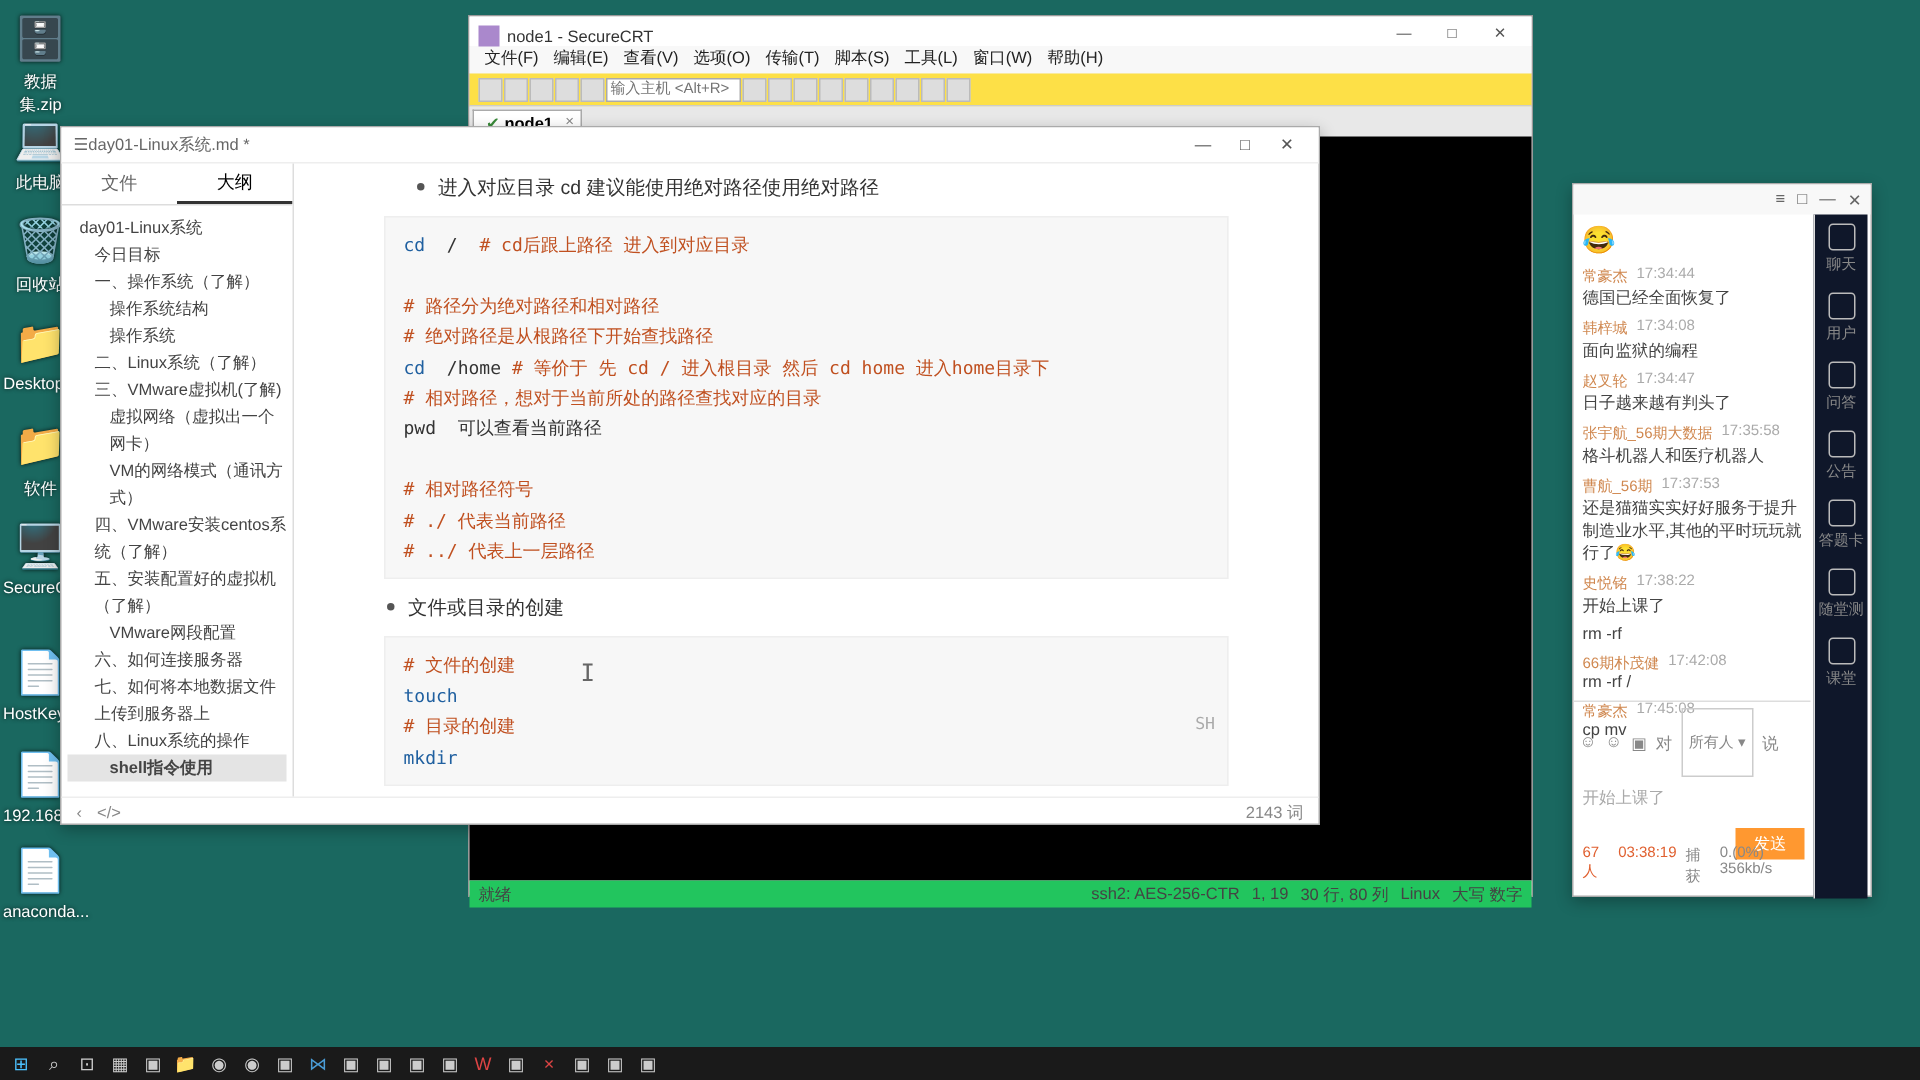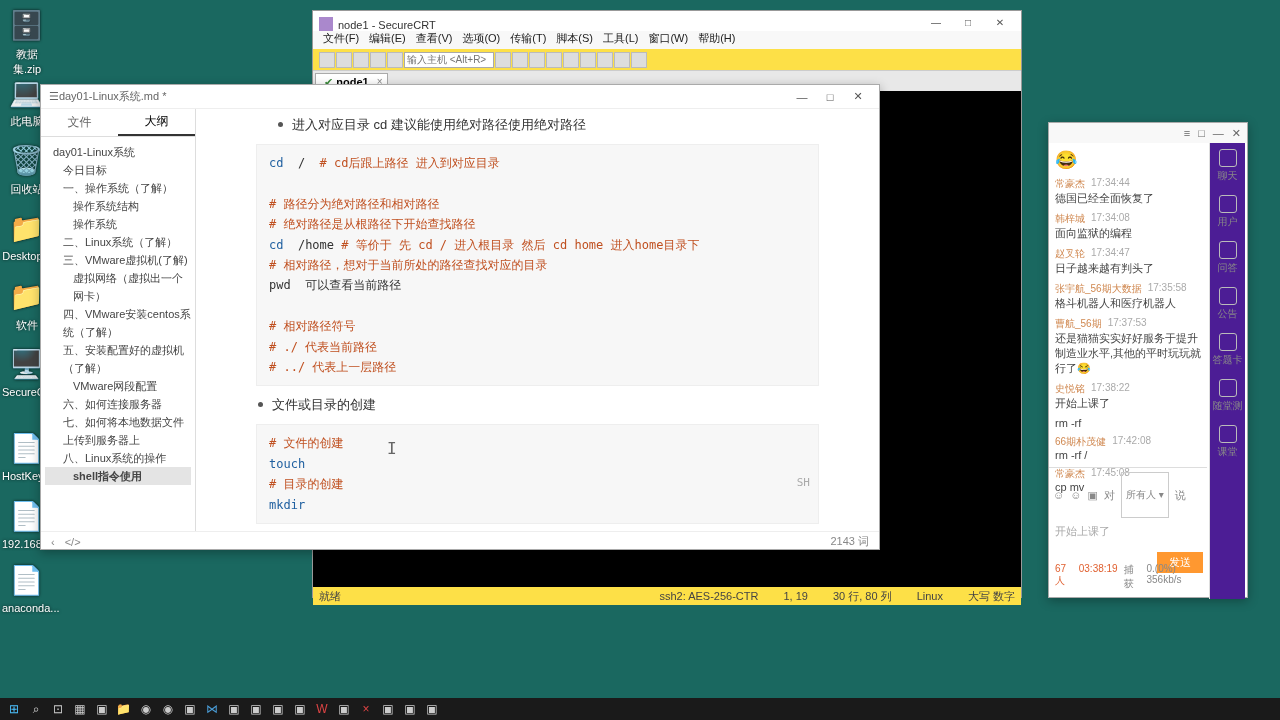--- a/index.html
+++ b/index.html
@@ -16,21 +16,21 @@
 .scrt-title .wbtn{width:30px;height:18px;display:flex;align-items:center;justify-content:center;color:#555;font-size:10px}
 .scrt-menu{height:18px;display:flex;gap:2px;padding:0 6px;font-size:11px;align-items:flex-start;background:#f8f8f8;color:#222}
 .scrt-menu span{padding:0 4px}
 .scrt-tb{height:22px;background:#fde047;display:flex;align-items:center;padding:0 6px;gap:1px;border-bottom:1px solid #ccc}
 .scrt-tb .tbi{width:16px;height:16px;background:#ddd;border:1px solid #bbb}
 .scrt-tb input{width:90px;height:16px;font-size:10px;border:1px solid #aaa;padding:0 2px}
 .scrt-tab{height:20px;display:flex;align-items:flex-end;padding:0 2px;background:#e8e8e8}
 .scrt-tab .tab{padding:2px 18px 2px 8px;background:#fff;border:1px solid #aaa;border-bottom:none;font-size:11px;position:relative}
 .scrt-tab .tab .tx{position:absolute;right:4px;top:2px;font-size:10px;color:#888}
 .scrt-body{background:#000;height:496px}
-.scrt-status{height:18px;background:#fde047;display:flex;align-items:center;padding:0 6px;font-size:11px;color:#444;gap:25px}
+.scrt-status{height:18px;background:#22c55e;display:flex;align-items:center;padding:0 6px;font-size:11px;color:#444;gap:8px}
 .scrt-status .sp{margin-left:auto}
 .typora{position:absolute;top:84px;left:40px;width:840px;height:466px;background:#fff;border:1px solid #aaa;box-shadow:0 3px 10px rgba(0,0,0,.3)}
 .ty-title{height:24px;display:flex;align-items:center;padding:0 8px;background:#fff;border-bottom:1px solid #eee;font-size:11px;color:#666}
 .ty-title .wbtns{margin-left:auto;display:flex;gap:2px}
 .ty-title .wbtn{width:26px;height:20px;display:flex;align-items:center;justify-content:center;color:#555}
 .ty-body{display:flex;height:422px}
 .ty-side{width:155px;border-right:1px solid #ddd;overflow:hidden}
 .ty-tabs{display:flex;height:28px;border-bottom:1px solid #ddd}
 .ty-tabs .t{flex:1;display:flex;align-items:center;justify-content:center;font-size:12px;color:#666}
 .ty-tabs .t.act{border-bottom:2px solid #333;color:#000;font-weight:normal}
@@ -60,21 +60,21 @@
 .msg .tm{color:#aaa}
 .msg .txt{color:#444;word-break:break-all}
 .chat-input{border-top:1px solid #ddd;padding:4px}
 .chat-input .row{display:flex;gap:6px;align-items:center;color:#888;margin-bottom:4px;font-size:11px}
 .chat-input .row .sel{border:1px solid #ccc;padding:15px 4px;font-size:10px}
 .chat-input .ta{height:30px;font-size:11px;color:#aaa;padding:2px}
 .chat-input .btns{text-align:right}
 .chat-input .send{background:#ff9830;color:#fff;border:none;padding:3px 12px;font-size:11px}
 .chat-foot{padding:4px;font-size:10px;color:#888;display:flex;gap:6px}
 .chat-foot .or{color:#e06030}
-.chat-side{width:36px;background:#4c1d95;border-left:1px solid #ddd;padding-top:6px;text-align:center;font-size:10px;color:#888}
+.chat-side{width:36px;background:#0f172a;border-left:1px solid #ddd;padding-top:6px;text-align:center;font-size:10px;color:#888}
 .chat-side .ci{margin-bottom:12px}
 .chat-side .ci .cic{width:18px;height:18px;margin:0 auto 2px;border:1px solid #bbb;border-radius:3px}
 .taskbar{position:absolute;bottom:0;left:0;right:0;height:22px;background:#1a1a1a;display:flex;align-items:center;padding:0 4px;gap:2px}
 .taskbar .tb{width:20px;height:18px;display:flex;align-items:center;justify-content:center;color:#ccc;font-size:12px}
 .taskbar .tb.win{color:#4cc2ff}
 </style>
 </head>
 <body>
 
 <div class="desktop">
@@ -185,20 +185,21 @@
         </div>
         <div class="ty-tree" id="outline-tree">
             <div class="n0">day01-Linux系统</div>
             <div class="n1">今日目标</div>
             <div class="n1">一、操作系统（了解）</div>
             <div class="n2">操作系统结构</div>
             <div class="n2">操作系统</div>
             <div class="n1">二、Linux系统（了解）</div>
             <div class="n1">三、VMware虚拟机(了解)</div>
             <div class="n2">虚拟网络（虚拟出一个网卡）</div>
+            <div class="n2">VM的网络模式（通讯方式）</div>
             <div class="n1">四、VMware安装centos系统（了解）</div>
             <div class="n1">五、安装配置好的虚拟机（了解）</div>
             <div class="n2">VMware网段配置</div>
             <div class="n1">六、如何连接服务器</div>
             <div class="n1">七、如何将本地数据文件上传到服务器上</div>
             <div class="n1">八、Linux系统的操作</div>
             <div class="n2 sel">shell指令使用</div>
           </div>
       </div>
       <div class="ty-main">

